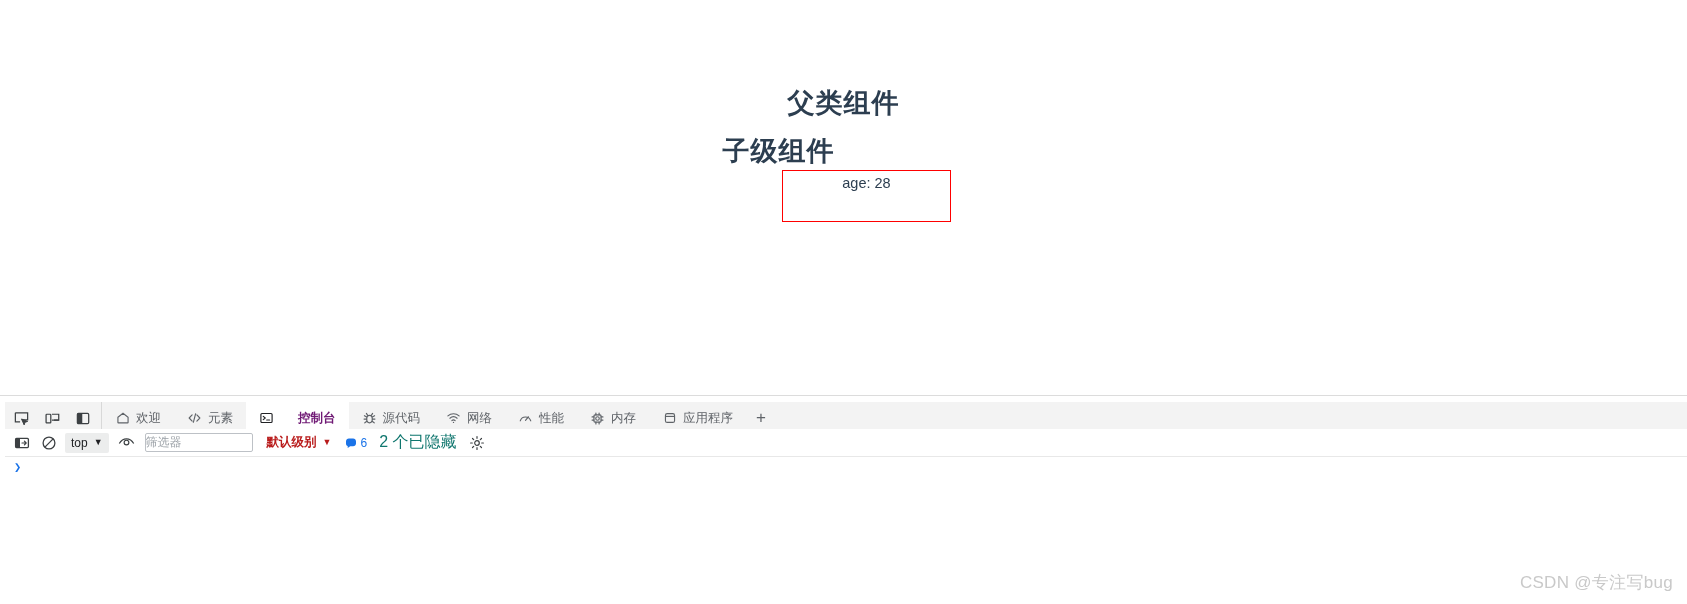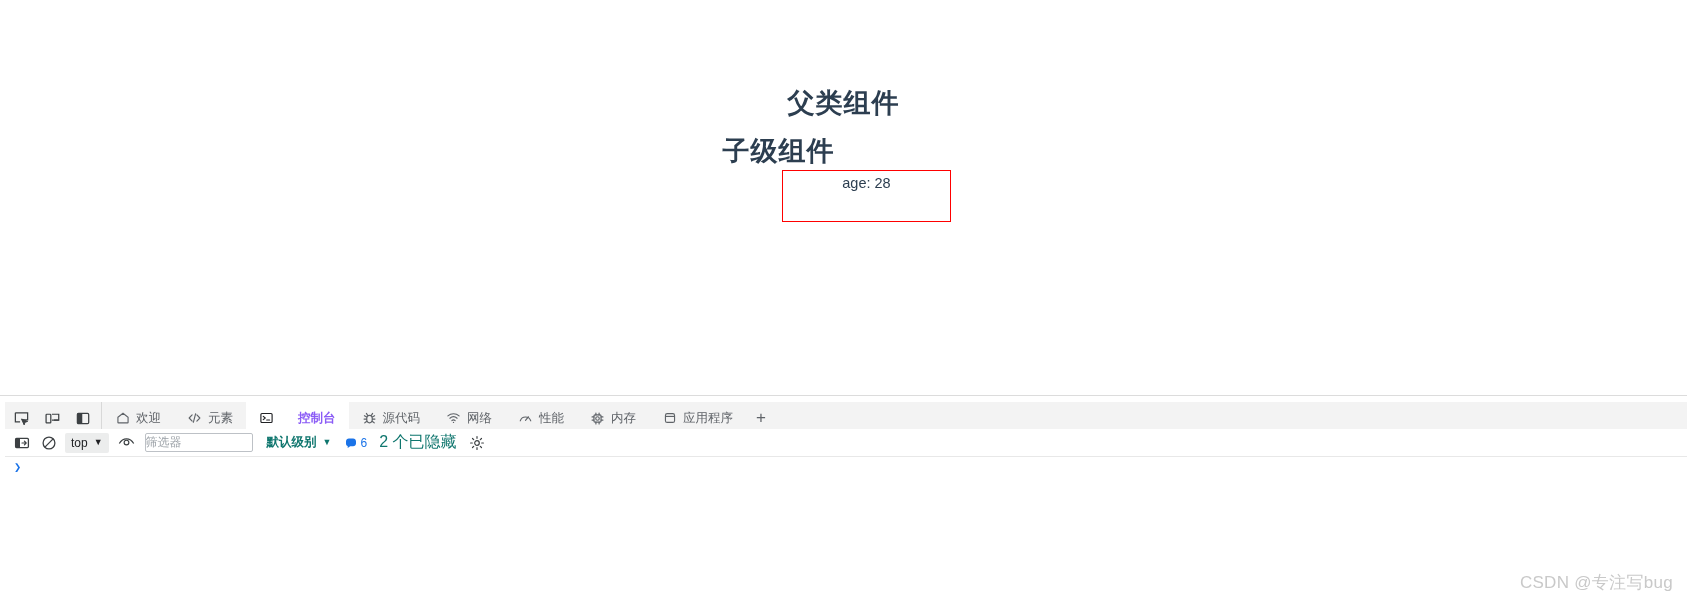--- a/index.html
+++ b/index.html
@@ -111,21 +111,21 @@
     padding: 0 13px;
     height: 32px;
     color: #5f6368;
     font-size: 12.5px;
     cursor: pointer;
     position: relative;
     white-space: nowrap;
   }
   .tab.active {
     background: #ffffff;
-    color: #8b5cf6;
+    color: #701a75;
     font-weight: bold;
     gap: 24px;
   }
   .tab.active::after {
     content: "";
     position: absolute;
     left: 0; right: 0; bottom: 0;
     height: 2.5px;
     background: #1a73e8;
   }
@@ -185,21 +185,21 @@
     padding: 0 0;
     color: #202124;
     outline: none;
     background: #fff;
     font-family: Liberation Mono, monospace;
     margin-right: 14px;
   }
   .filter-input::placeholder { color: #9aa0a6; }
   .level-select {
     display: flex; align-items: center; gap: 6px;
-    color: #0f766e; font-size: 12.5px; font-weight: bold;
+    color: #b91c1c; font-size: 12.5px; font-weight: bold;
     cursor: pointer; margin-right: 13px;
   }
   .msg-badge {
     display: flex; align-items: center; gap: 4px;
     color: #1a73e8; font-size: 12px;
     margin-right: 12px; cursor: pointer;
   }
   .bubble {
     width: 12px; height: 12px;
     display: flex; align-items: center; justify-content: center;

